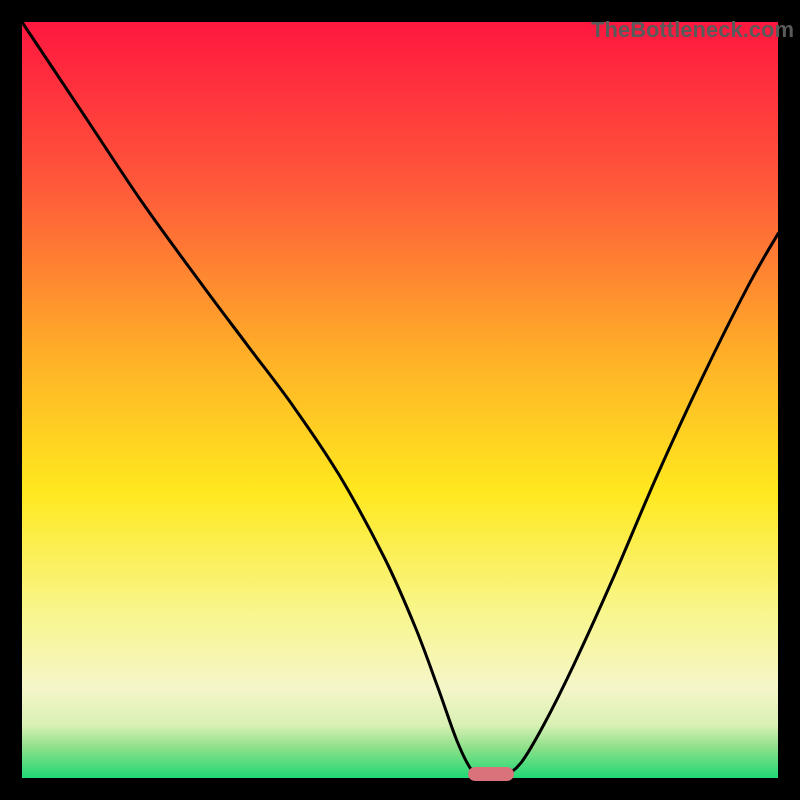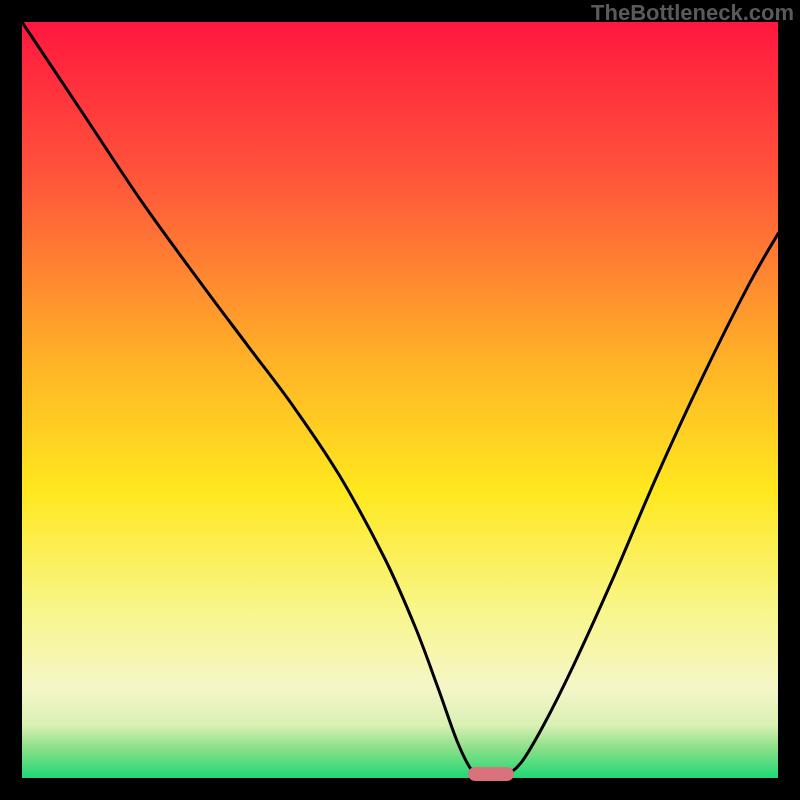--- a/index.html
+++ b/index.html
@@ -5,21 +5,21 @@
   * { margin: 0; padding: 0; box-sizing: border-box; }
   body {
     width: 800px;
     height: 800px;
     background: #000;
     position: relative;
     overflow: hidden;
   }
   .watermark {
     position: absolute;
-    top: 0;
+    top: 17px;
     right: 6px;
     font-family: Arial, sans-serif;
     font-size: 22px;
     font-weight: bold;
     color: #5a5a5a;
     z-index: 10;
   }
   .plot-area {
     position: absolute;
     left: 22px;

